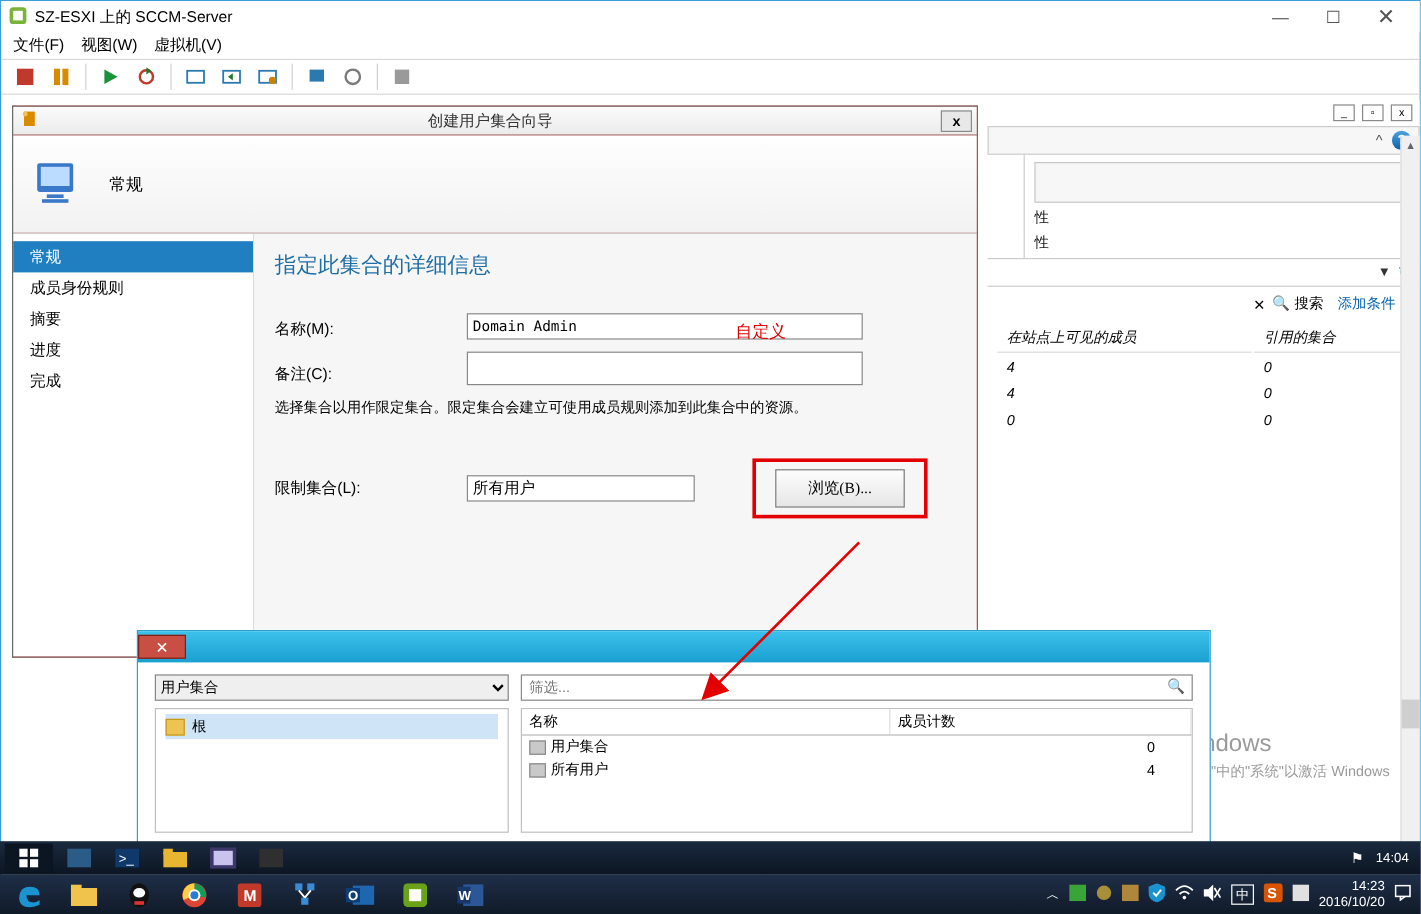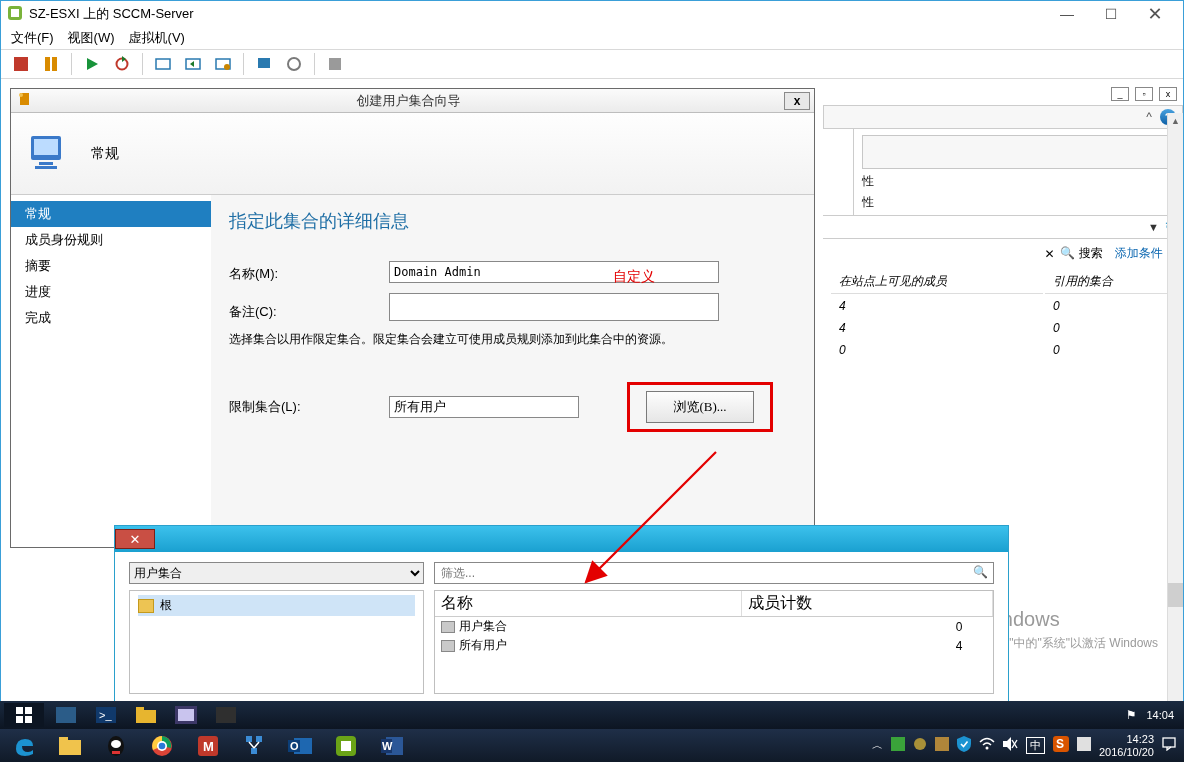--- a/index.html
+++ b/index.html
@@ -73,21 +73,21 @@
 .selcoll-left select { height:22px; border:1px solid #888; font-size:12px; }
 .sel-tree { flex:1; border:1px solid #bfbfbf; margin-top:6px; background:#fff; padding:4px 8px; }
 .sel-tree-item { display:flex; align-items:center; gap:6px; padding:2px 0; background:#cfe4f7; }
 .sel-tree-item .folder { width:16px; height:14px; background:#edc453; border:1px solid #c49a1d; }
 .selcoll-right { flex:1; display:flex; flex-direction:column; }
 .filter-row { position:relative; }
 .filter-row input { width:100%; height:22px; border:1px solid #888; padding:2px 6px; font-size:12px; color:#888; }
 .filter-row .mag { position:absolute; right:6px; top:3px; color:#888; }
 .sel-table-wrap { flex:1; border:1px solid #bfbfbf; margin-top:6px; background:#fff; font-size:12px; }
 .sel-table-wrap table { width:100%; border-collapse:collapse; }
-.sel-table-wrap th { text-align:left; font-weight:normal; padding:2px 6px; border-bottom:1px solid #ccc; border-right:1px solid #ddd; font-size:16px; background:#fff; }
+.sel-table-wrap th { text-align:left; font-weight:normal; padding:2px 6px; border-bottom:1px solid #ccc; border-right:1px solid #ddd; font-size:12px; background:#fff; }
 .sel-table-wrap td { padding:1px 6px; }
 .sel-table-wrap td.num { text-align:right; padding-right:30px; }
 .coll-icon { display:inline-block; width:14px; height:12px; background:#c9c9c9; border:1px solid #888; margin-right:4px; vertical-align:middle; }
 
 
 .taskbar-back { position:absolute; left:0; right:0; bottom:33px; height:28px; background: linear-gradient(#1a2a40,#0c1522); z-index:30; display:flex; align-items:center; }
 .taskbar-back .tb-left { display:flex; align-items:center; gap:4px; padding-left:4px; }
 .taskbar-back .tb-left .win-start { width:40px; height:24px; background:#0c1522; display:flex; align-items:center; justify-content:center; }
 .taskbar-back .tb-left .tile { width:36px; height:24px; display:flex; align-items:center; justify-content:center; }
 .taskbar-back .tb-right { margin-left:auto; color:#fff; font-size:12px; display:flex; align-items:center; gap:10px; padding-right:10px; }

